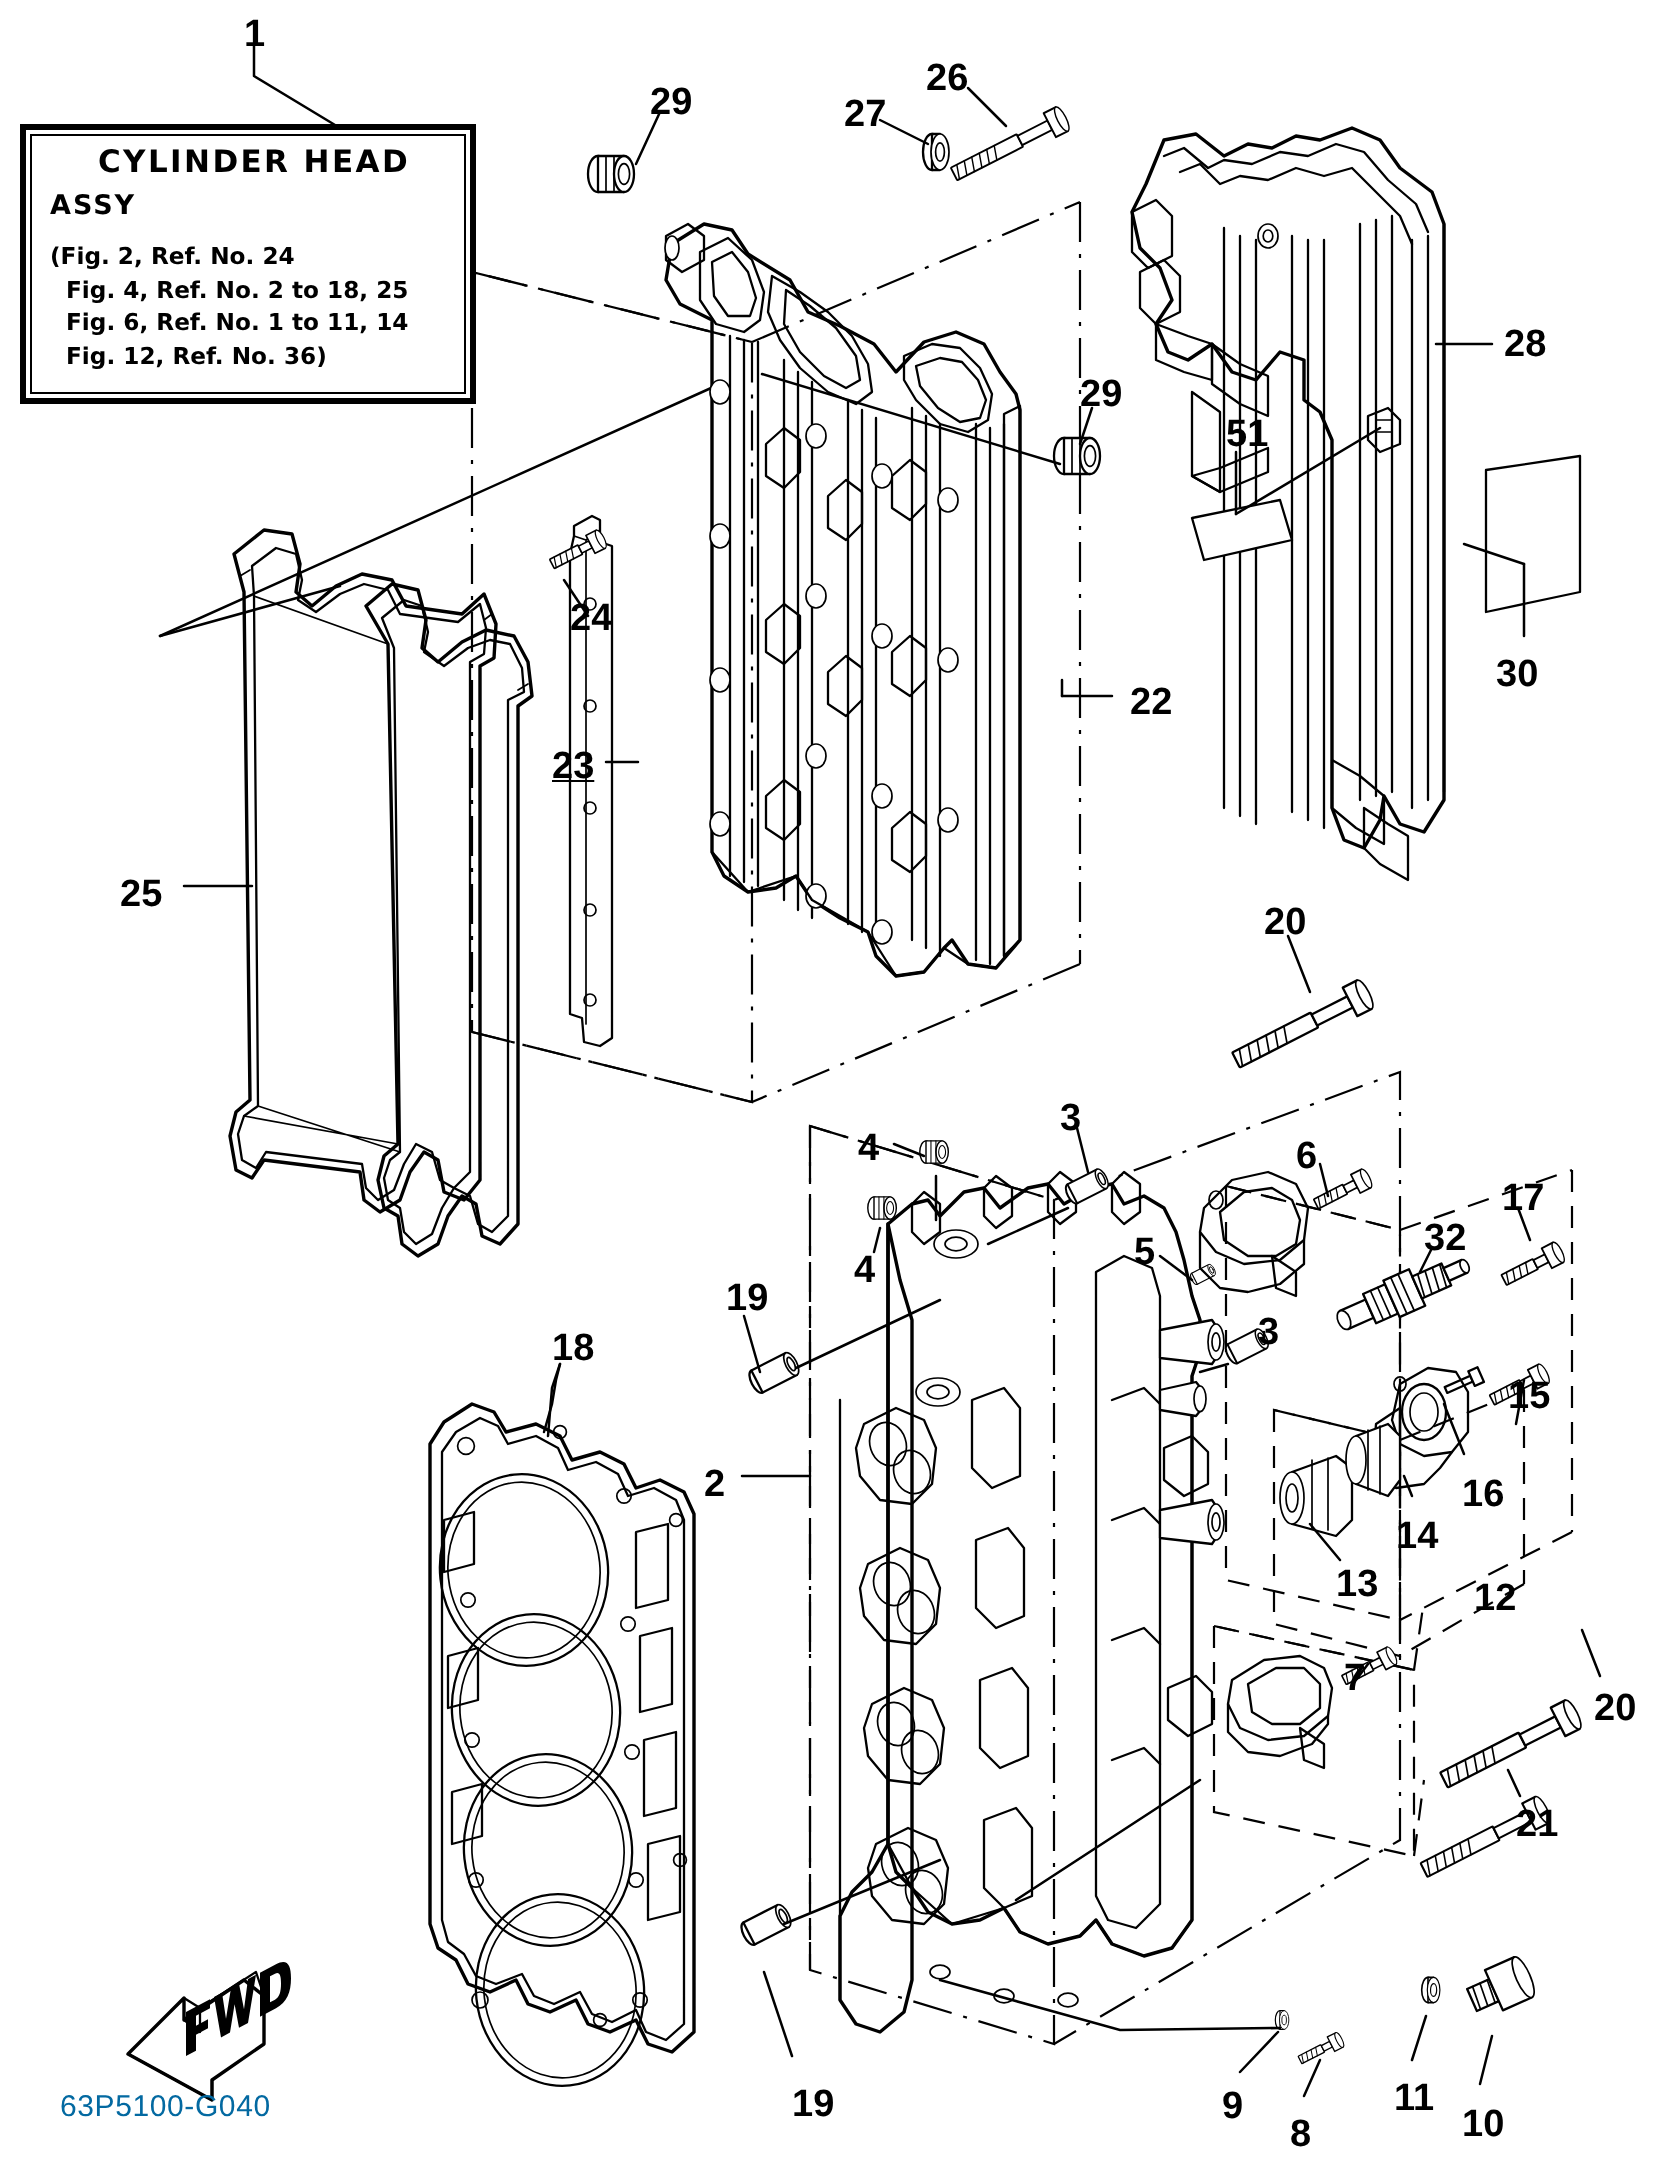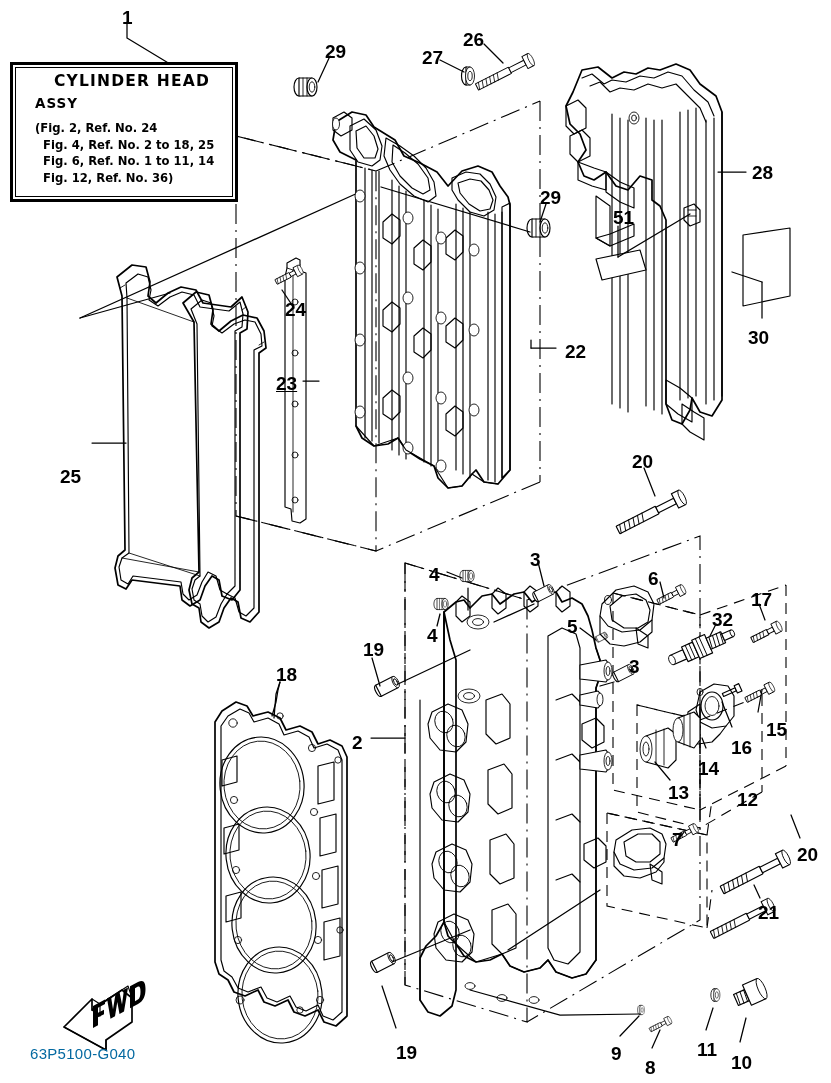--- a/index.html
+++ b/index.html
@@ -4,21 +4,21 @@
 <style>
   html,body{margin:0;padding:0;background:#ffffff;}
   body{font-family:"Liberation Sans", sans-serif;}
   #sheet{position:relative;width:831px;height:1083px;background:#fff;overflow:hidden;}
 
   
   #title-block{
     position:absolute;left:10px;top:62px;width:228px;height:140px;
     border:3px solid #000;background:#fff;box-sizing:border-box;
     box-shadow:inset 0 0 0 2px #fff, inset 0 0 0 3px #000;
-    padding:7px 6px 6px 22px;
+    padding:7px 6px 6px 12px;
   }
   #title-block .tline1{
     text-align:center;font-weight:bold;font-size:15.5px;letter-spacing:1.2px;
     font-family:"DejaVu Sans", sans-serif;
   }
   #title-block .tline2{
     font-weight:bold;font-size:13.5px;letter-spacing:1px;margin-top:5px;
     font-family:"DejaVu Sans", sans-serif;
   }
   #title-block .refs{margin-top:9px;font-weight:bold;font-size:11.6px;line-height:1.43;
@@ -648,32 +648,32 @@
       <div class="cal" style="left: 325px; top: 42px;">29</div>
       <div class="cal" style="left: 422px; top: 48px;">27</div>
       <div class="cal" style="left: 463px; top: 30px;">26</div>
       <div class="cal" style="left: 752px; top: 163px;">28</div>
       <div class="cal" style="left: 540px; top: 188px;">29</div>
       <div class="cal" style="left: 613px; top: 208px;">51</div>
       <div class="cal" style="left: 748px; top: 328px;">30</div>
       <div class="cal" style="left: 285px; top: 300px;">24</div>
       <div class="cal" style="left: 565px; top: 342px;">22</div>
       <div class="cal" style="left: 276px; top: 374px; text-decoration: underline;">23</div>
-      <div class="cal" style="left: 60px; top: 438px; margin-top: 29px;">25</div>
+      <div class="cal" style="left: 60px; top: 438px;">25</div>
       <div class="cal" style="left: 632px; top: 452px;">20</div>
       <div class="cal" style="left: 530px; top: 550px;">3</div>
       <div class="cal" style="left: 429px; top: 565px;">4</div>
       <div class="cal" style="left: 648px; top: 569px;">6</div>
       <div class="cal" style="left: 751px; top: 590px;">17</div>
       <div class="cal" style="left: 567px; top: 617px;">5</div>
       <div class="cal" style="left: 427px; top: 626px;">4</div>
       <div class="cal" style="left: 712px; top: 610px;">32</div>
       <div class="cal" style="left: 363px; top: 640px;">19</div>
       <div class="cal" style="left: 629px; top: 657px;">3</div>
-      <div class="cal" style="left: 754px; top: 720px; margin-left: 12px;">15</div>
+      <div class="cal" style="left: 754px; top: 689px;">15</div>
       <div class="cal" style="left: 731px; top: 738px;">16</div>
       <div class="cal" style="left: 698px; top: 759px;">14</div>
       <div class="cal" style="left: 668px; top: 783px;">13</div>
       <div class="cal" style="left: 737px; top: 790px;">12</div>
       <div class="cal" style="left: 276px; top: 665px;">18</div>
       <div class="cal" style="left: 352px; top: 733px;">2</div>
       <div class="cal" style="left: 797px; top: 845px;">20</div>
       <div class="cal" style="left: 672px; top: 830px;">7</div>
       <div class="cal" style="left: 758px; top: 903px;">21</div>
       <div class="cal" style="left: 396px; top: 1043px;">19</div>

